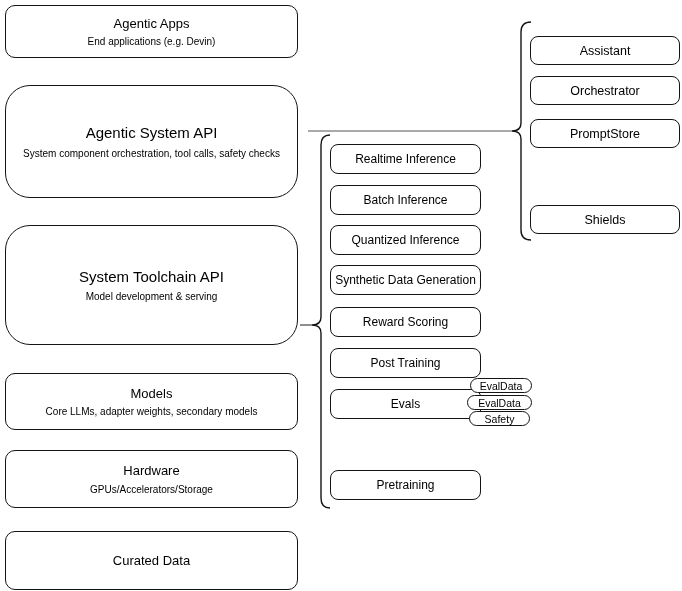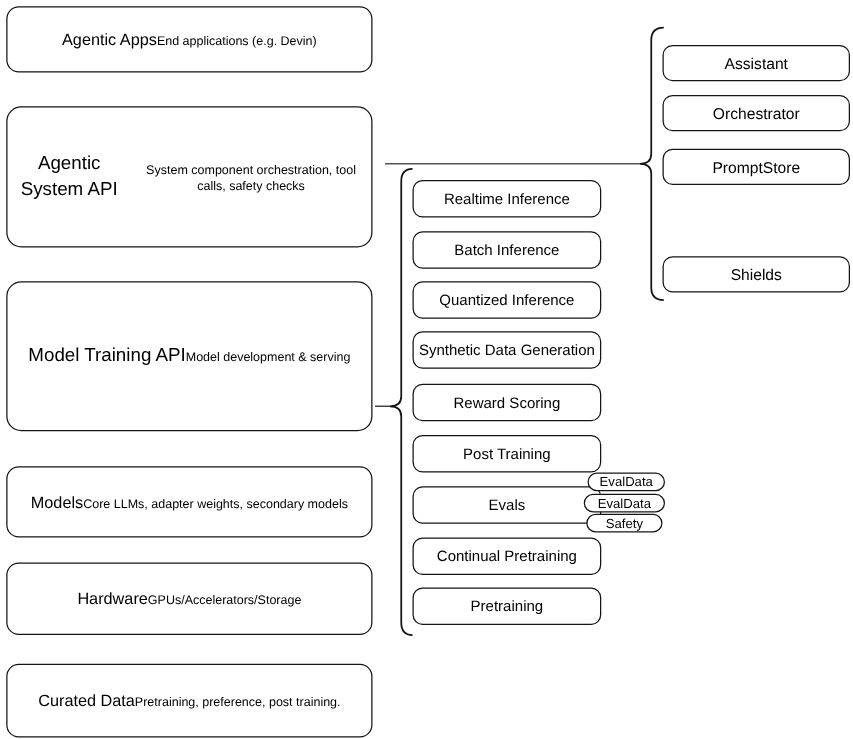--- a/index.html
+++ b/index.html
@@ -13,24 +13,24 @@
   }
   .overlay{
     position:absolute;left:0;top:0;width:682px;height:591px;
     pointer-events:none;
   }
   
   .lnode{
     position:absolute;left:5px;width:293px;
     border:1.5px solid #141414;border-radius:10px;
     background:#fff;
-    display:flex;flex-direction:row;align-items:center;justify-content:center;
+    display:flex;flex-direction:column;align-items:center;justify-content:center;
     text-align:center;box-sizing:border-box;
   }
-  .lnode.big{border-radius:12px;}
+  .lnode.big{border-radius:25px;}
   .ltitle{font-size:13px;color:#000;line-height:1.35;}
   .lnode.big .ltitle{font-size:15px;}
   .lsub{font-size:10px;color:#000;margin-top:3px;line-height:1.3;}
   
   .mnode{
     position:absolute;left:330px;width:151px;height:30px;
     border:1.5px solid #141414;border-radius:8px;background:#fff;
     display:flex;align-items:center;justify-content:center;
     font-size:12px;white-space:nowrap;box-sizing:border-box;
   }
@@ -70,47 +70,45 @@
     <div class="ltitle">Agentic Apps</div>
     <div class="lsub">End applications (e.g. Devin)</div>
   </div>
 
   <div class="lnode big" style="top:85px;height:113px;">
     <div class="ltitle">Agentic System API</div>
     <div class="lsub">System component orchestration, tool calls, safety checks</div>
   </div>
 
   <div class="lnode big" style="top:225px;height:120px;">
-    <div class="ltitle">Model Training API</div>
+    <div class="ltitle">System Toolchain API</div>
     <div class="lsub">Model development &amp; serving</div>
   </div>
 
   <div class="lnode" style="top:373px;height:57px;">
     <div class="ltitle">Models</div>
     <div class="lsub">Core LLMs, adapter weights, secondary models</div>
   </div>
 
   <div class="lnode" style="top:450px;height:58px;">
     <div class="ltitle">Hardware</div>
     <div class="lsub">GPUs/Accelerators/Storage</div>
   </div>
 
   <div class="lnode" style="top:531px;height:59px;">
     <div class="ltitle">Curated Data</div>
-    <div class="lsub">Pretraining, preference, post training.</div>
   </div>
 
   <div class="mnode" style="top:144px;">Realtime Inference</div>
   <div class="mnode" style="top:185px;">Batch Inference</div>
   <div class="mnode" style="top:225px;">Quantized Inference</div>
   <div class="mnode" style="top:265px;">Synthetic Data Generation</div>
   <div class="mnode" style="top:307px;">Reward Scoring</div>
   <div class="mnode" style="top:348px;">Post Training</div>
   <div class="mnode" style="top:389px;">Evals</div>
-  <div class="mnode" style="top:430px;">Continual Pretraining</div>
   <div class="mnode" style="top:470px;">Pretraining</div>
 
   <div class="pill" style="left:470px;top:378px;width:62px;">EvalData</div>
   <div class="pill" style="left:467px;top:395px;width:65px;">EvalData</div>
   <div class="pill" style="left:469px;top:411px;width:61px;">Safety</div>
 
   <div class="rnode" style="top:36px;">Assistant</div>
   <div class="rnode" style="top:76px;">Orchestrator</div>
   <div class="rnode" style="top:119px;">PromptStore</div>
   <div class="rnode" style="top:205px;text-align:center;">Shields</div>

